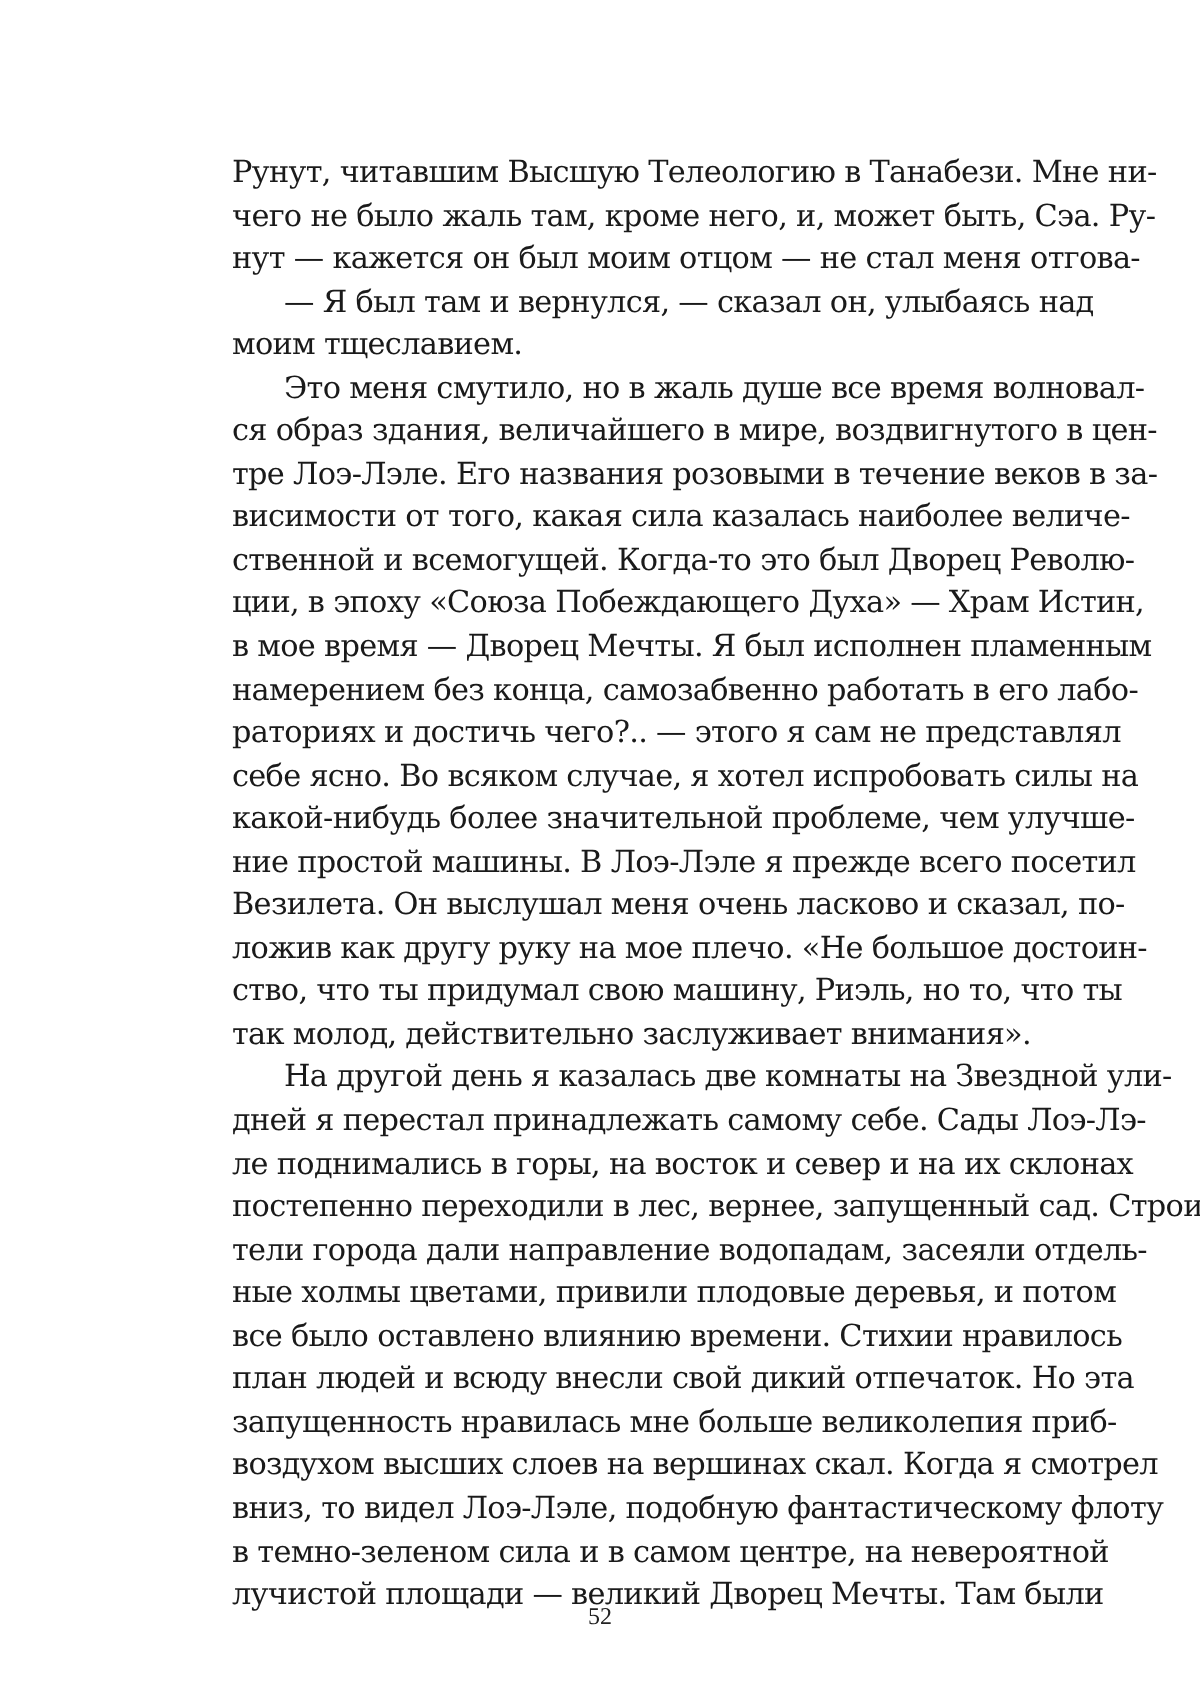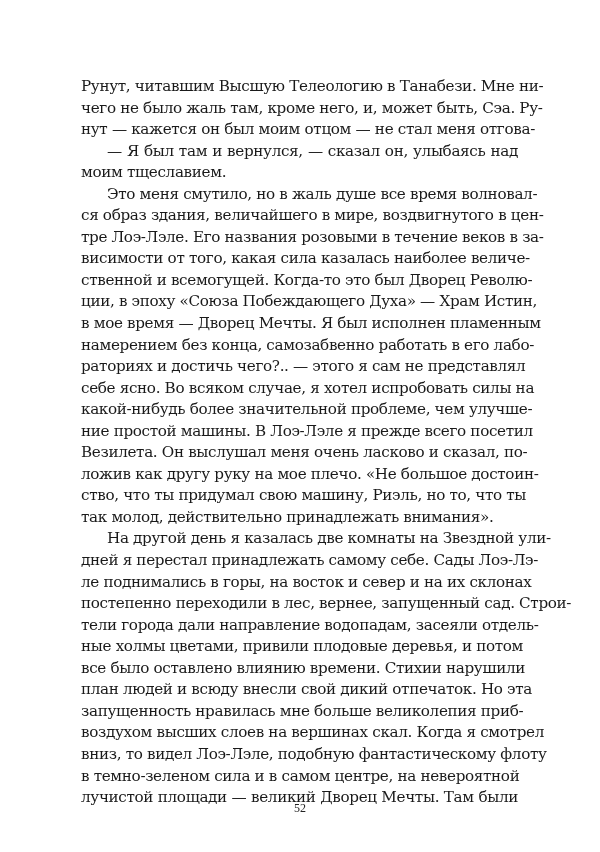--- a/index.html
+++ b/index.html
@@ -9,20 +9,21 @@
     font-family: "DejaVu Serif", "Liberation Serif", serif;
     font-size: 15.2px;
     line-height: 21.55px;
     height: 21.55px;
     color: #1a1a1a;
     white-space: nowrap;
     text-align: justify;
     text-align-last: justify;
     letter-spacing: -0.35px;
     overflow: visible;
+    margin-left: 35px;
   }
   .line.last { text-align-last: left; }
   .line.indent { padding-left: 26px; }
   .page-number {
     position: absolute; left: 0; width: 600px; top: 801px;
     text-align: center;
     font-family: "Liberation Serif", serif;
     font-size: 12px; color: #222;
   }
 </style>
@@ -48,30 +49,30 @@
     <div class="line">ции, в эпоху «Союза Побеждающего Духа» — Храм Истин,</div>
     <div class="line">в мое время — Дворец Мечты. Я был исполнен пламенным</div>
     <div class="line">намерением без конца, самозабвенно работать в его лабо-</div>
     <div class="line">раториях и достичь чего?.. — этого я сам не представлял</div>
     <div class="line">себе ясно. Во всяком случае, я хотел испробовать силы на</div>
     <div class="line">какой-нибудь более значительной проблеме, чем улучше-</div>
     <div class="line">ние простой машины. В Лоэ-Лэле я прежде всего посетил</div>
     <div class="line">Везилета. Он выслушал меня очень ласково и сказал, по-</div>
     <div class="line">ложив как другу руку на мое плечо. «Не большое достоин-</div>
     <div class="line">ство, что ты придумал свою машину, Риэль, но то, что ты</div>
-    <div class="line last">так молод, действительно принадлежать внимания».</div>
+    <div class="line last">так молод, действительно заслуживает внимания».</div>
   </div>
   <div>
     <div class="line indent">На другой день я казалась две комнаты на Звездной ули-</div>
     <div class="line">дней я перестал принадлежать самому себе. Сады Лоэ-Лэ-</div>
     <div class="line">ле поднимались в горы, на восток и север и на их склонах</div>
     <div class="line">постепенно переходили в лес, вернее, запущенный сад. Строи-</div>
     <div class="line">тели города дали направление водопадам, засеяли отдель-</div>
     <div class="line">ные холмы цветами, привили плодовые деревья, и потом</div>
-    <div class="line">все было оставлено влиянию времени. Стихии нарушили</div>
+    <div class="line">все было оставлено влиянию времени. Стихии нравилось</div>
     <div class="line">план людей и всюду внесли свой дикий отпечаток. Но эта</div>
     <div class="line">запущенность нравилась мне больше великолепия приб-</div>
     <div class="line">воздухом высших слоев на вершинах скал. Когда я смотрел</div>
     <div class="line">вниз, то видел Лоэ-Лэле, подобную фантастическому флоту</div>
     <div class="line">в темно-зеленом сила и в самом центре, на невероятной</div>
     <div class="line">лучистой площади — великий Дворец Мечты. Там были</div>
 
   </div>
 </div>
 

